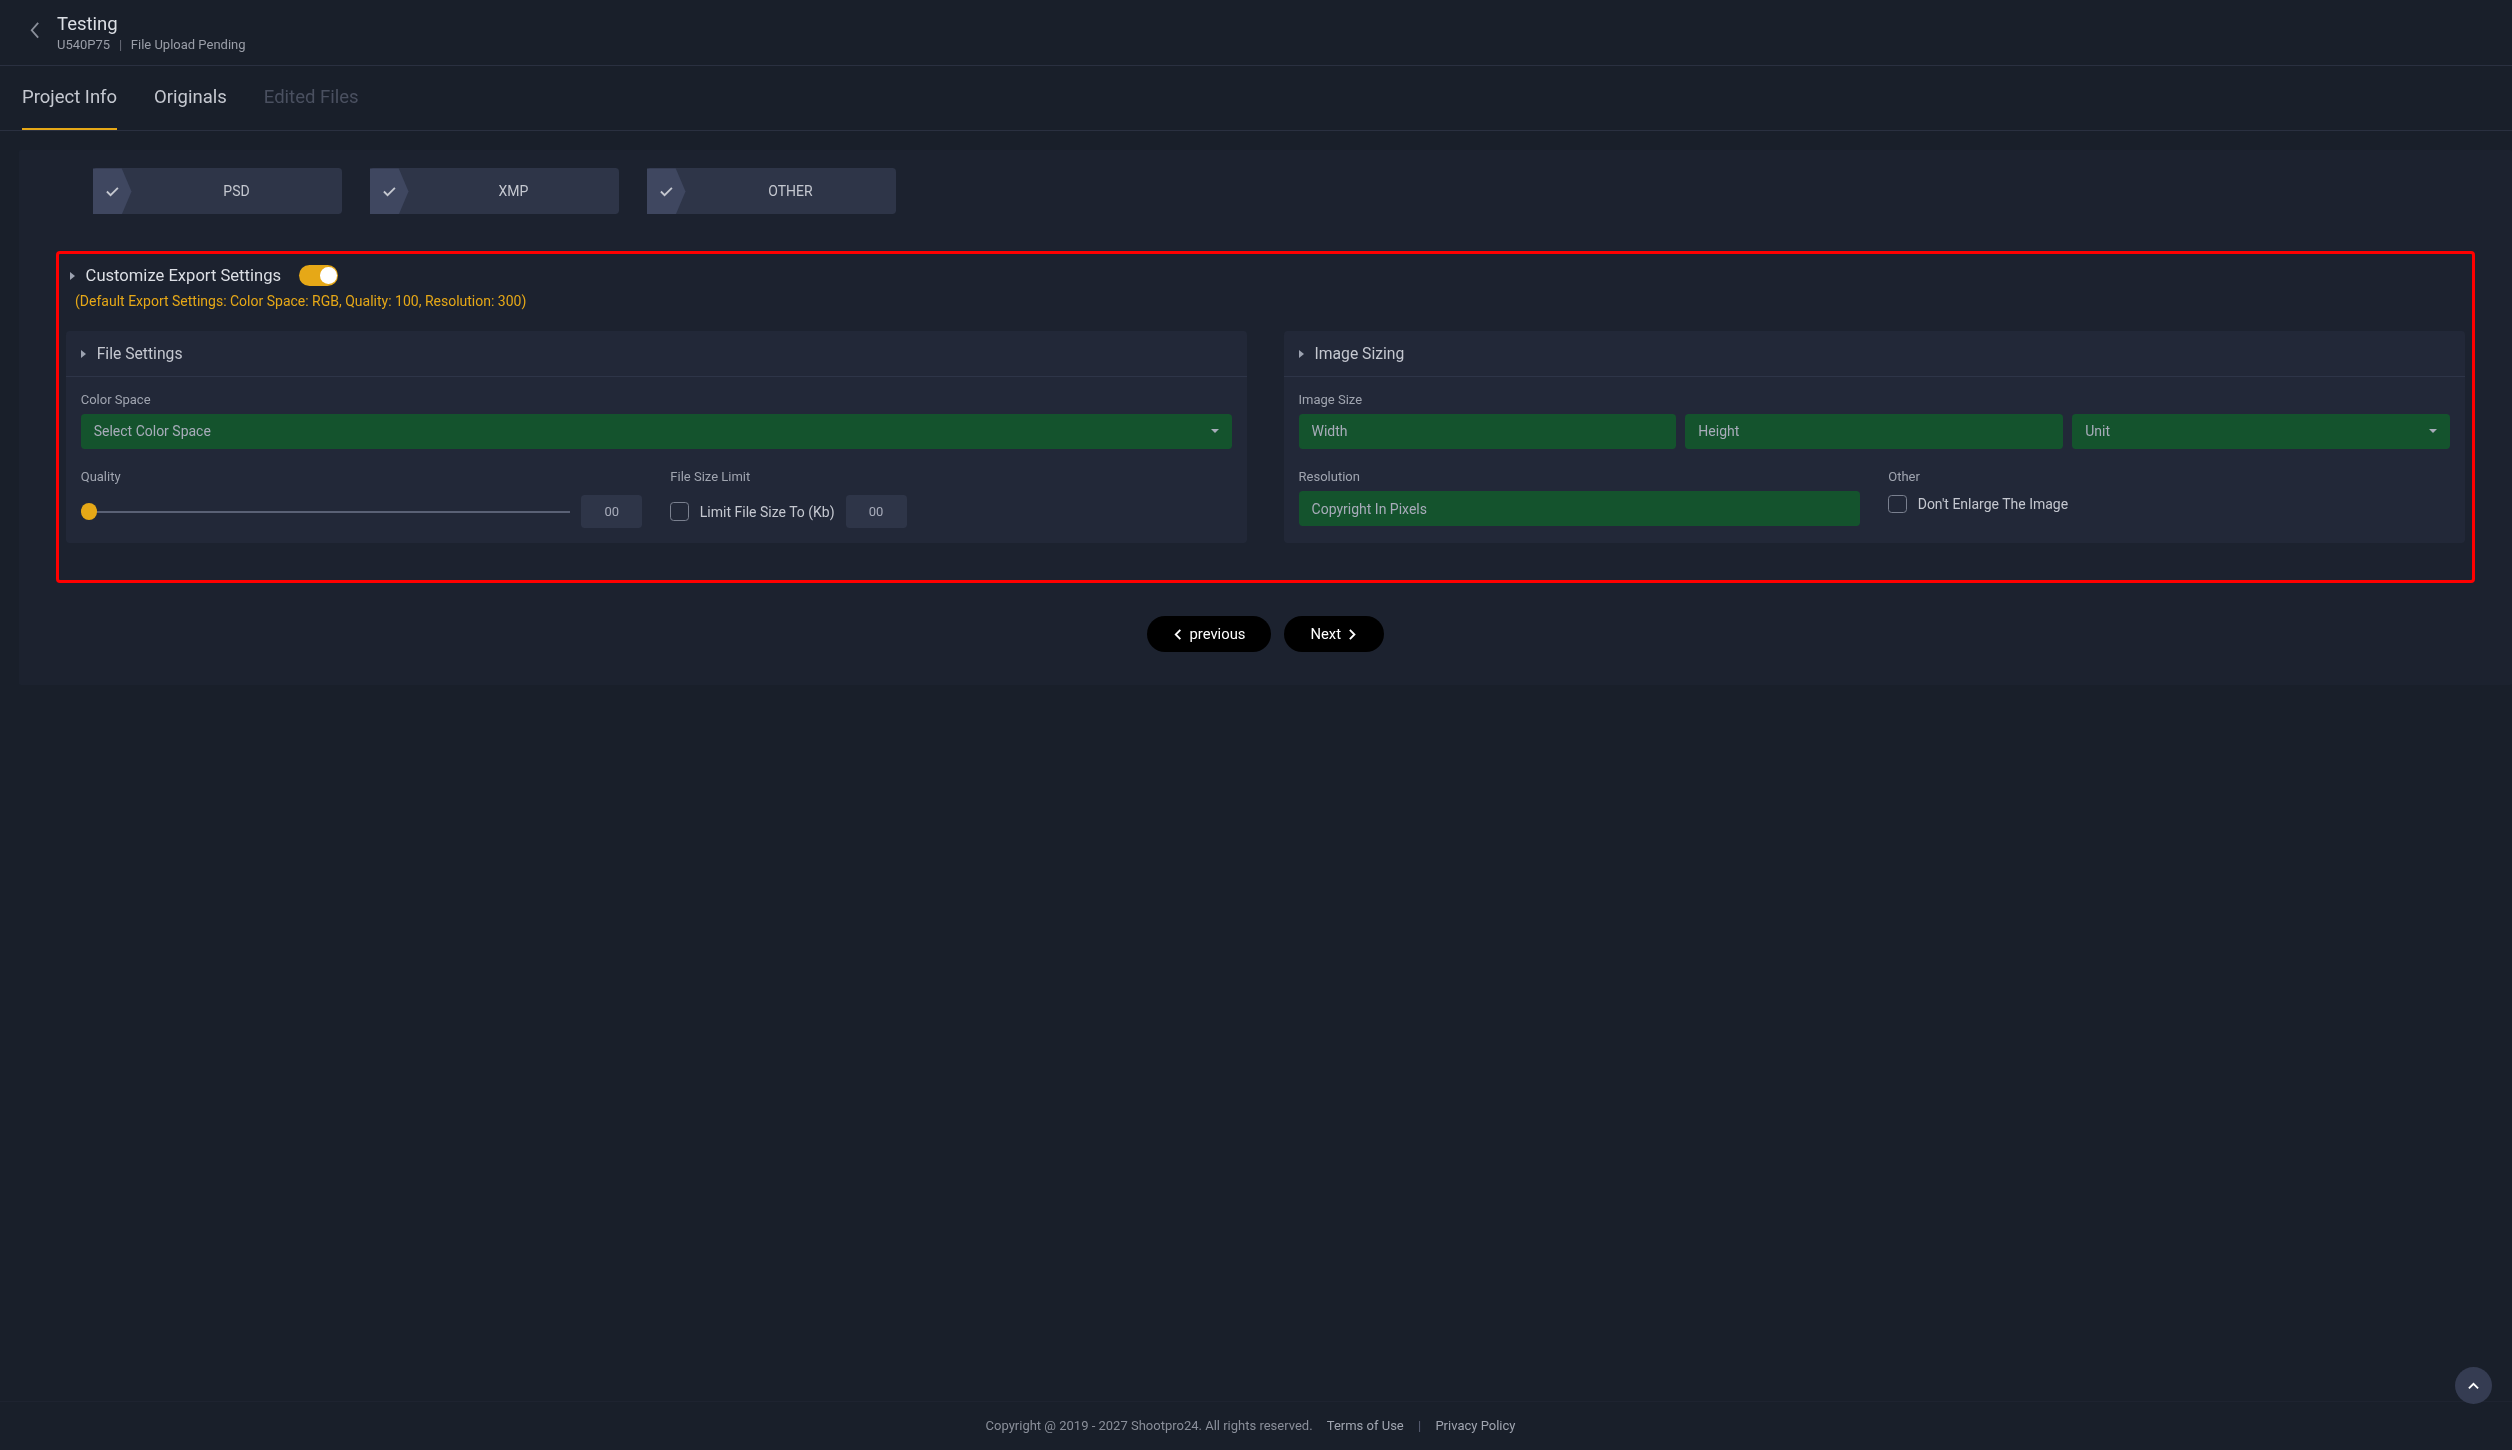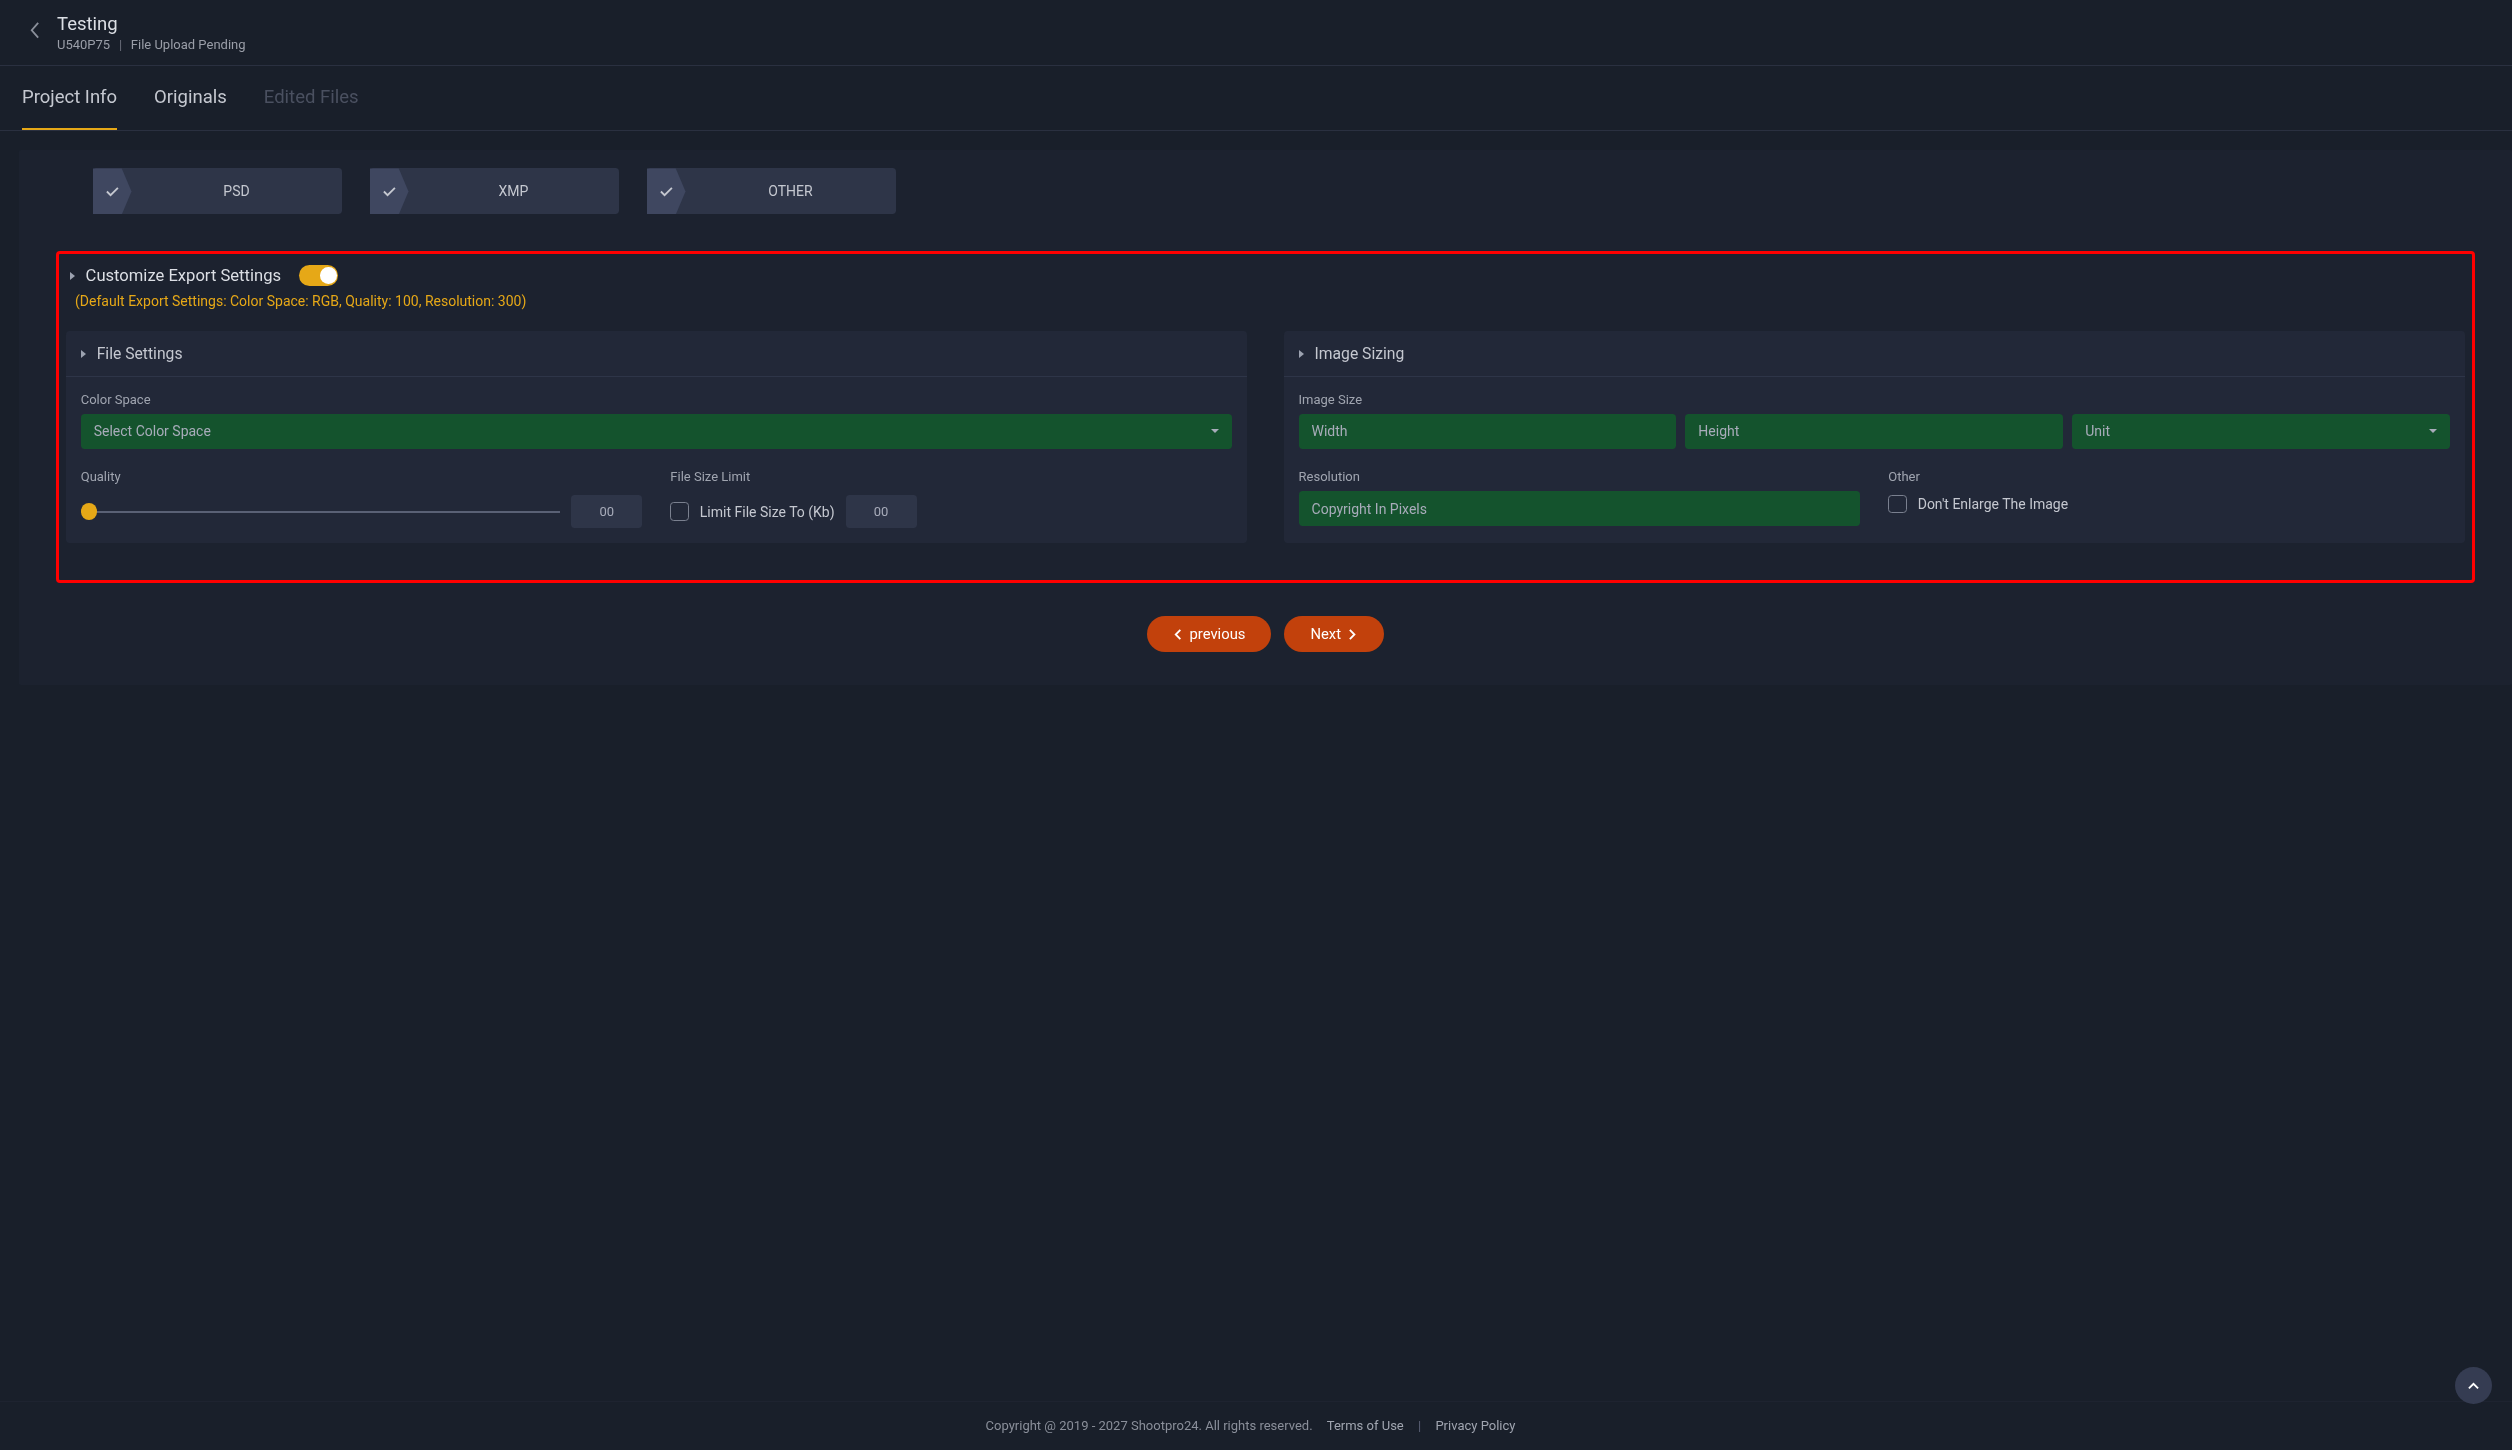--- a/index.html
+++ b/index.html
@@ -223,21 +223,21 @@
       width: 16.6px;
       height: 16.6px;
       background: #e6a817;
       border-radius: 50%;
       position: absolute;
       left: 0;
       top: -7.4px;
       cursor: pointer;
     }
     .num-input {
-      width: 71px;
+      width: 61px;
       background: #2e3548;
       border: none;
       border-radius: 3.7px;
       padding: 9.2px;
       color: #a8acba;
       text-align: center;
       font-size: 13px;
     }
     .checkbox-row {
       display: flex;
@@ -263,21 +263,21 @@
     .size-inputs .select-box {
       flex: 1;
     }
     .nav-buttons {
       display: flex;
       gap: 13px;
       justify-content: center;
       padding: 33px 0;
     }
     .nav-btn {
-      background: #c2410c;
+      background: #000000;
       color: #fff;
       border: none;
       border-radius: 22px;
       padding: 9.2px 26px;
       font-size: 14.8px;
       cursor: pointer;
       display: flex;
       align-items: center;
       gap: 7.4px;
     }

